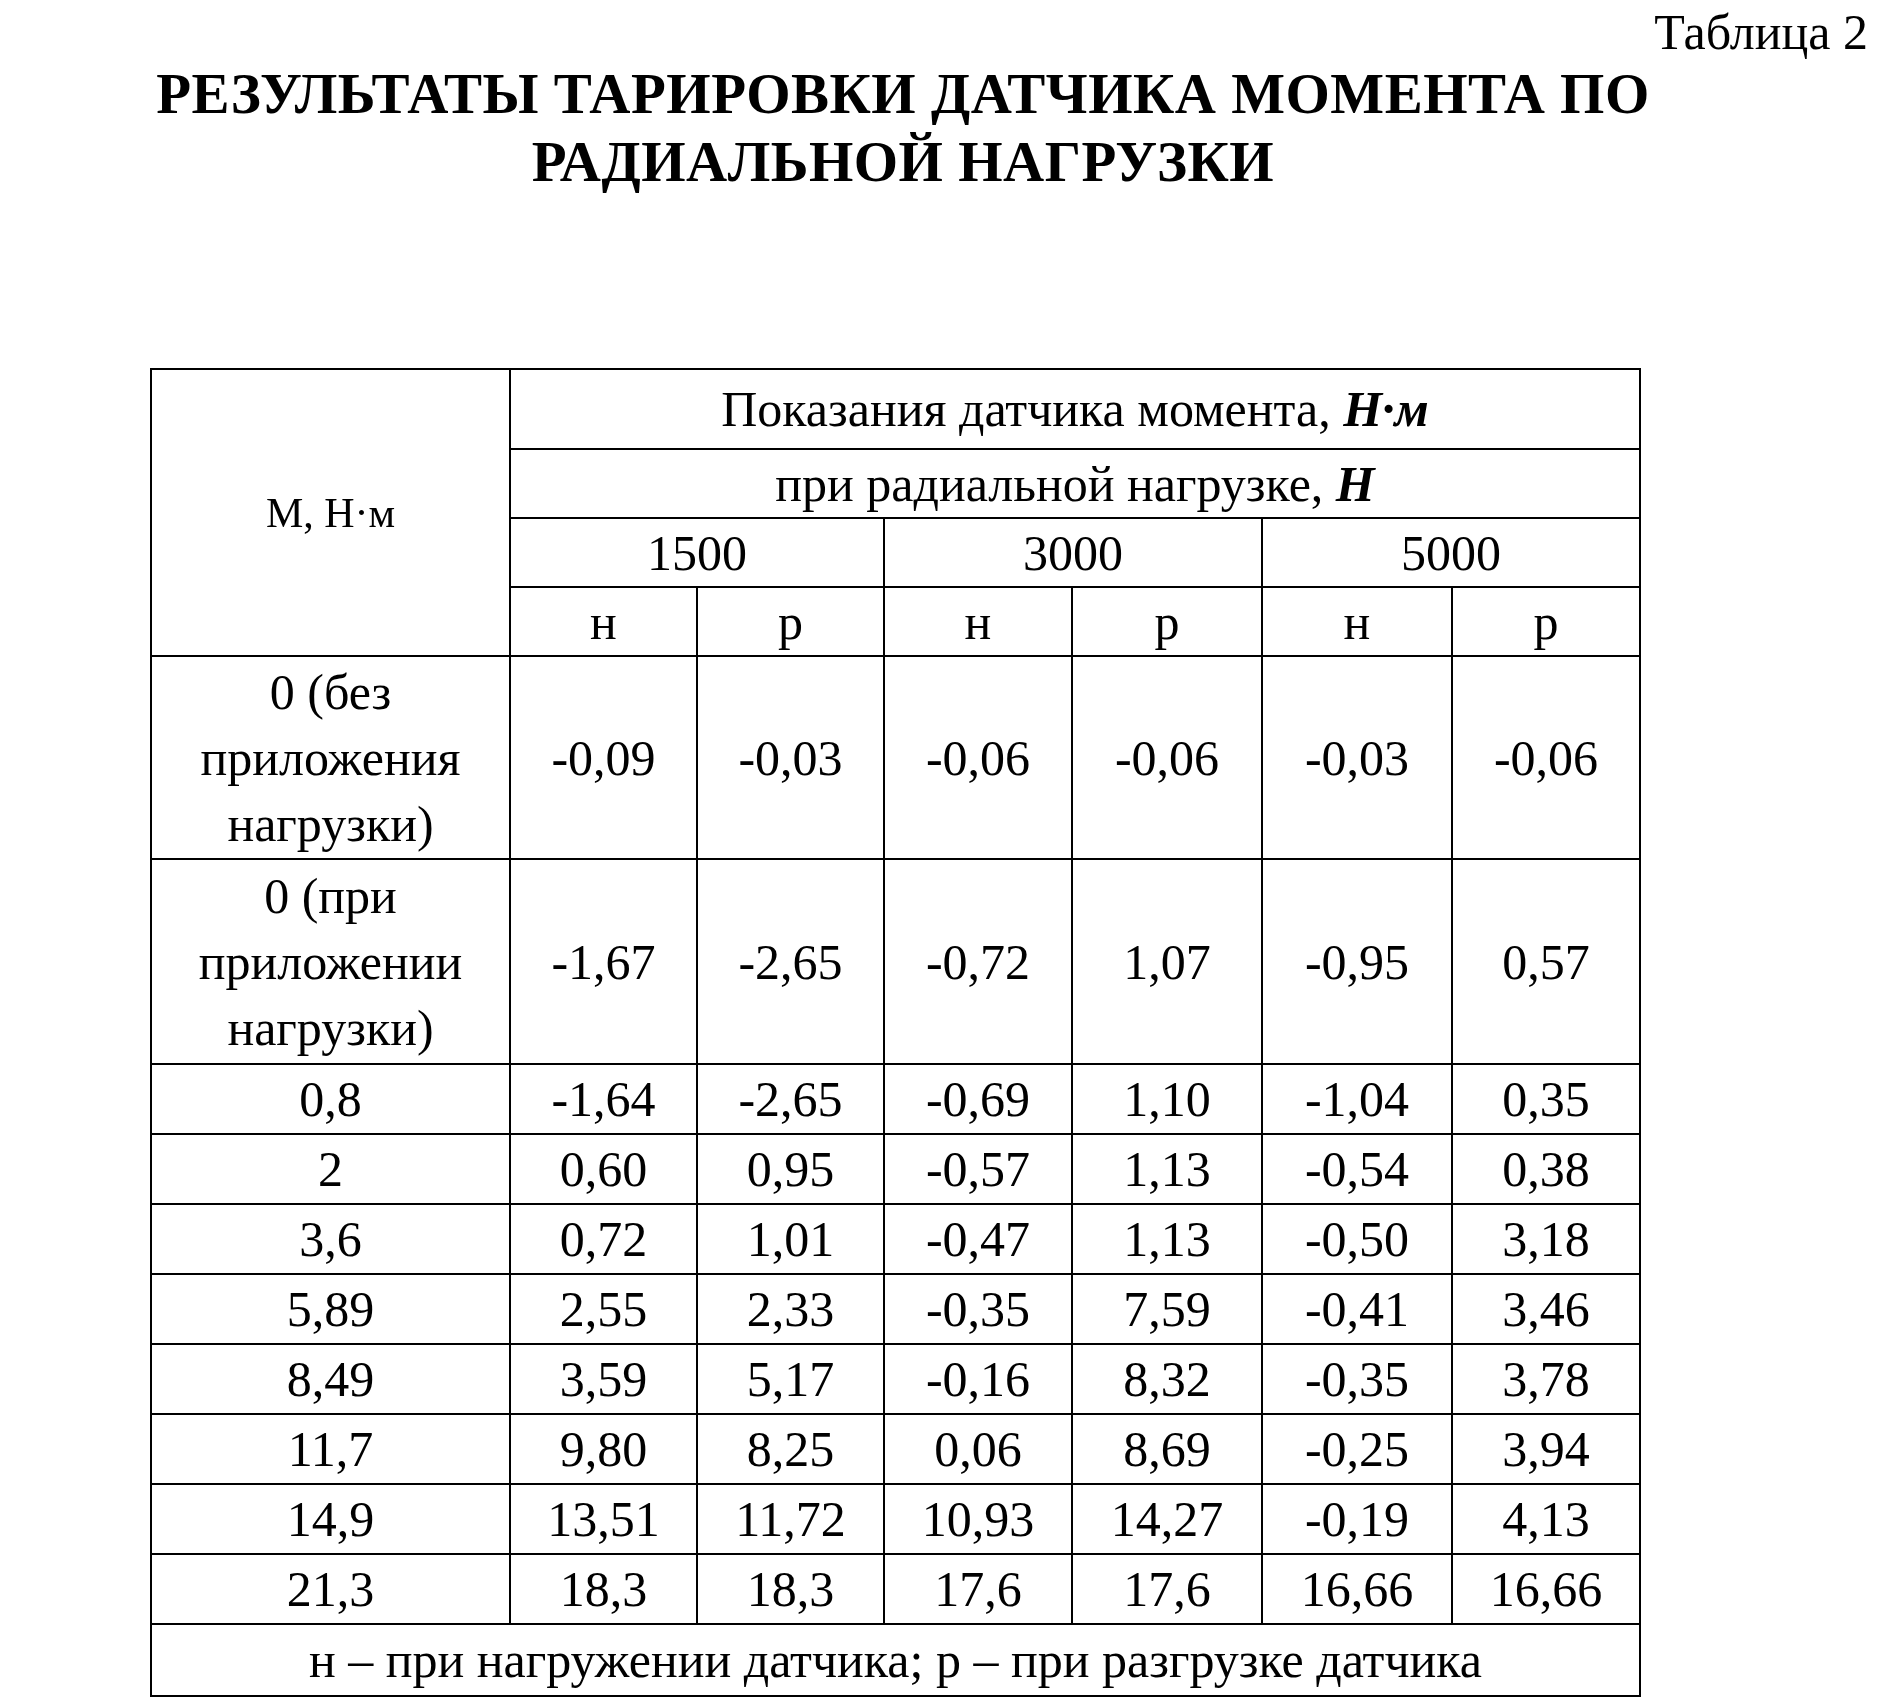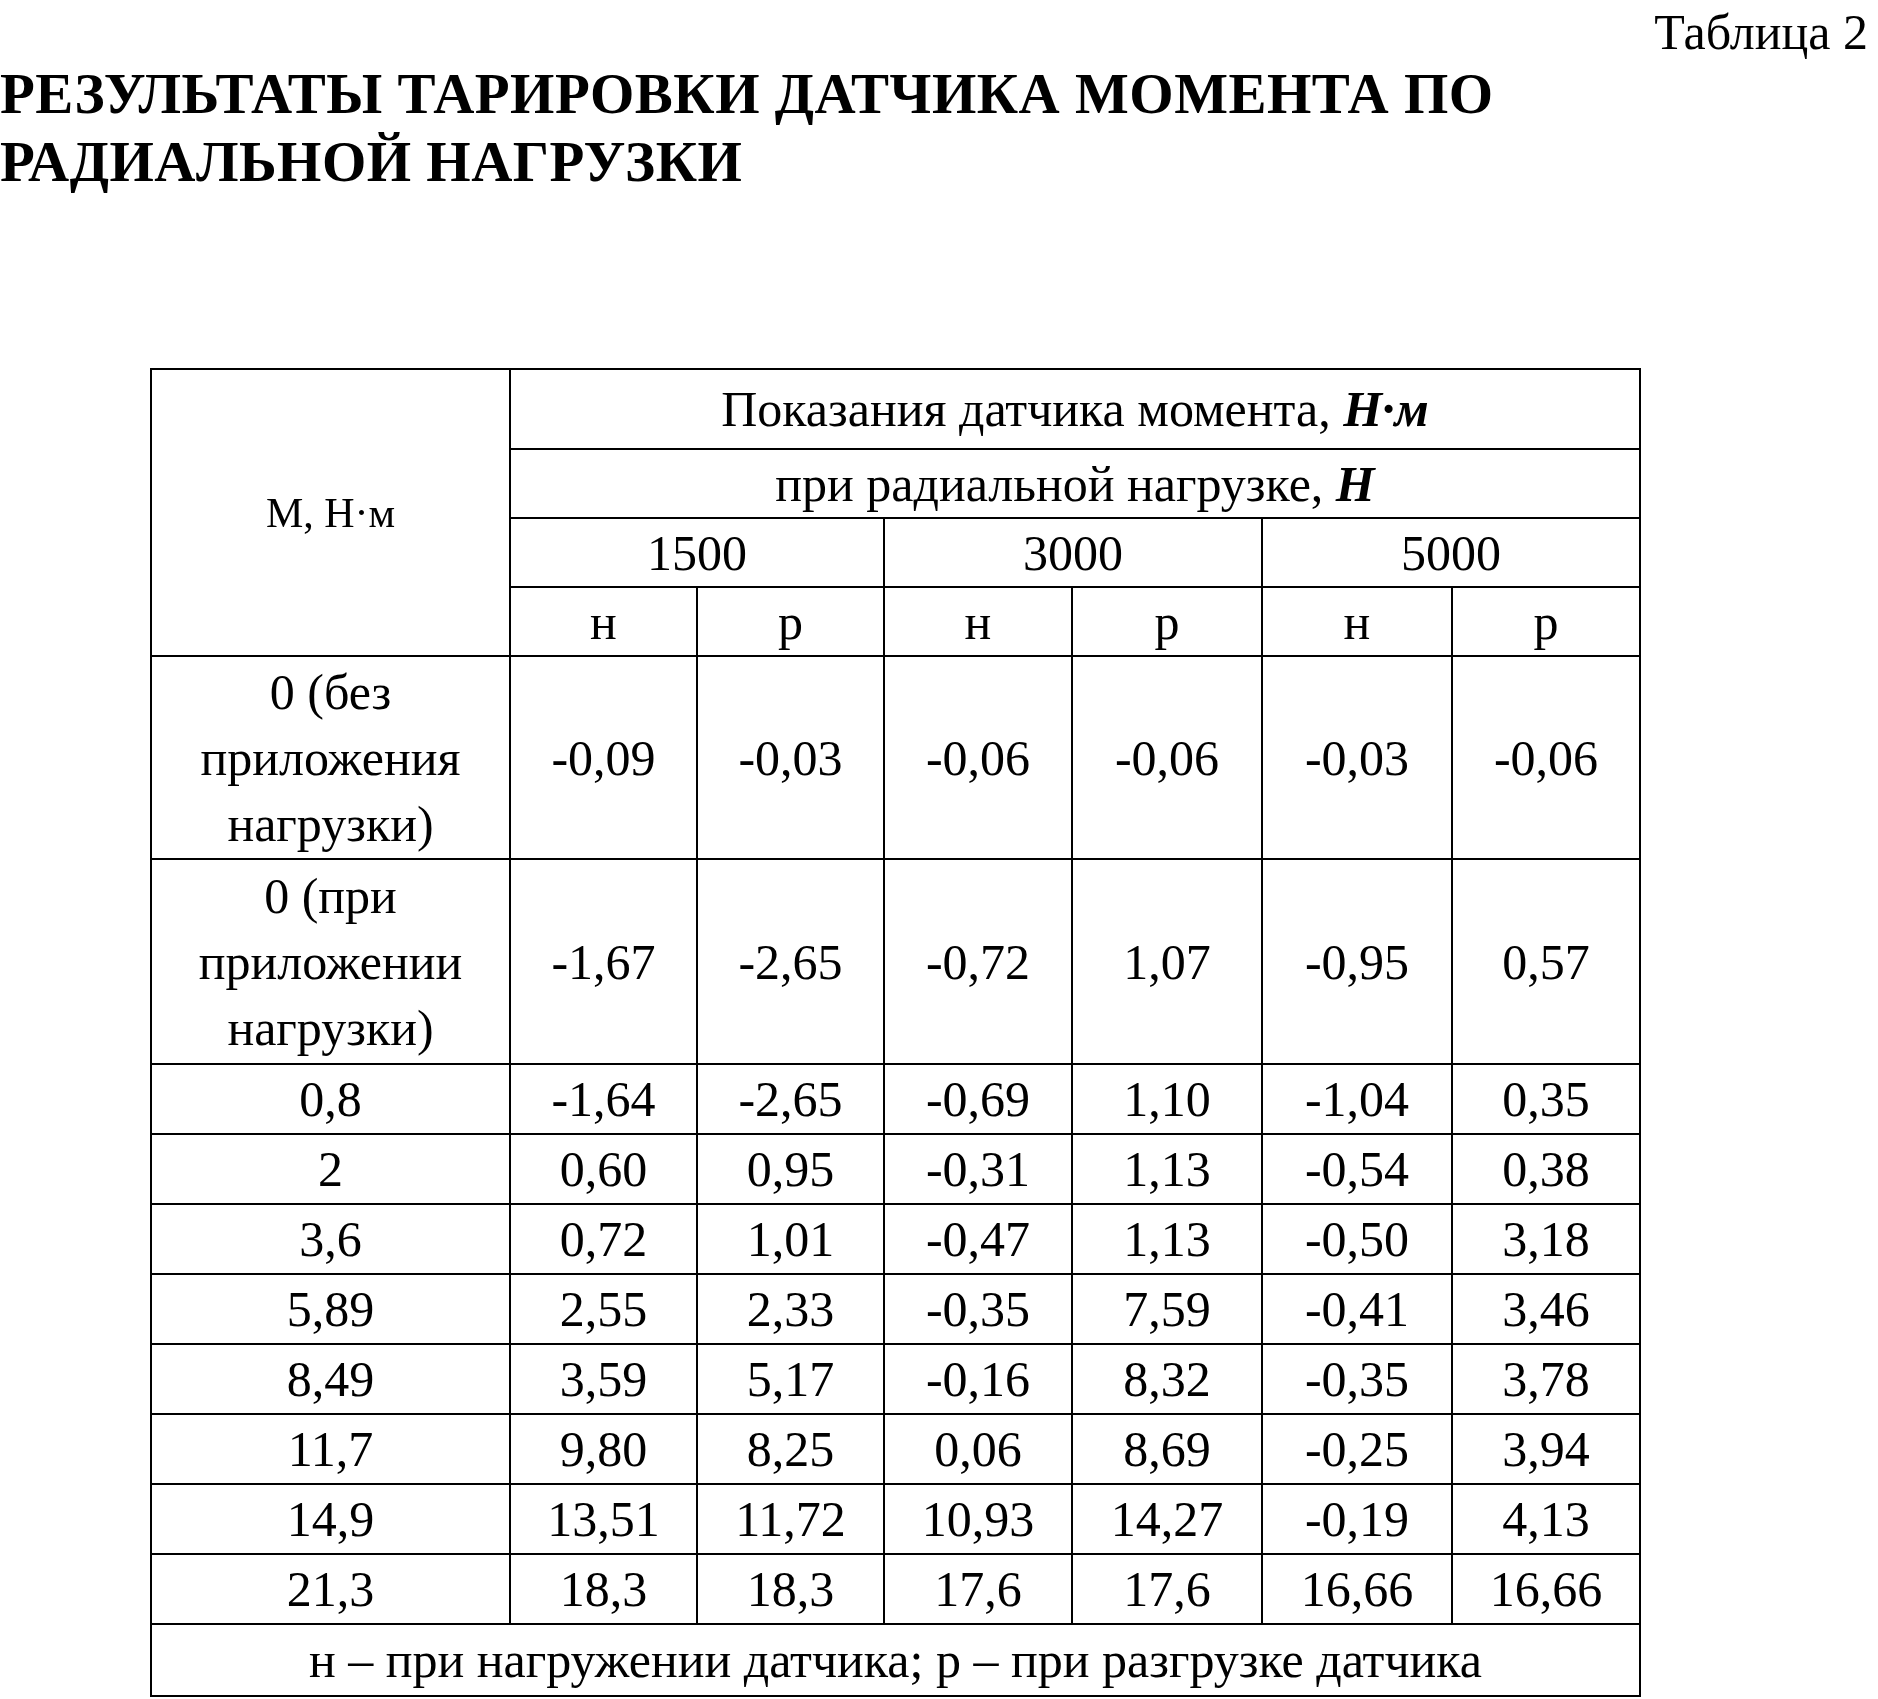--- a/index.html
+++ b/index.html
@@ -5,22 +5,22 @@
   html, body { margin: 0; padding: 0; background: #ffffff; }
   body {
     width: 1878px; height: 1699px; position: relative; overflow: hidden;
     font-family: "Liberation Serif", "DejaVu Serif", serif; color: #000000;
   }
   .table-label {
     position: absolute; right: 10px; top: 2px;
     font-size: 50px; line-height: 60px; white-space: nowrap;
   }
   .doc-title {
-    position: absolute; left: 0; top: 60px; width: 1790px;
-    text-align: left; font-weight: bold; font-size: 57px; line-height: 68px;
+    position: absolute; left: 8px; top: 60px; width: 1790px;
+    text-align: center; font-weight: bold; font-size: 57px; line-height: 68px;
     letter-spacing: 0.5px;
   }
   .doc-title div { white-space: nowrap; }
   table.calib {
     position: absolute; left: 150px; top: 368px;
     border-collapse: collapse; table-layout: fixed;
     width: 1489px;
   }
   table.calib td, table.calib th {
     border: 2px solid #000; padding: 0; text-align: center; vertical-align: middle;
@@ -122,21 +122,21 @@
         <td>1,10</td>
         <td>-1,04</td>
         <td>0,35</td>
       </tr>
       <tr class="norm">
         <td class="rowlabel">
           <div>2</div>
         </td>
         <td>0,60</td>
         <td>0,95</td>
-        <td>-0,31</td>
+        <td>-0,57</td>
         <td>1,13</td>
         <td>-0,54</td>
         <td>0,38</td>
       </tr>
       <tr class="norm">
         <td class="rowlabel">
           <div>3,6</div>
         </td>
         <td>0,72</td>
         <td>1,01</td>

